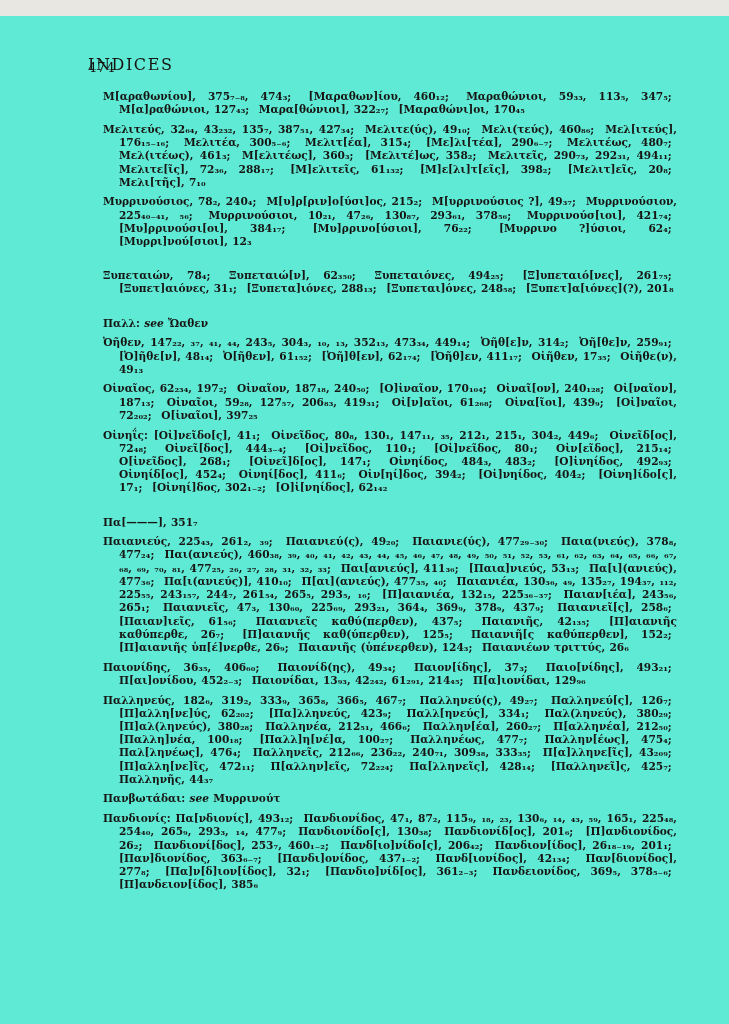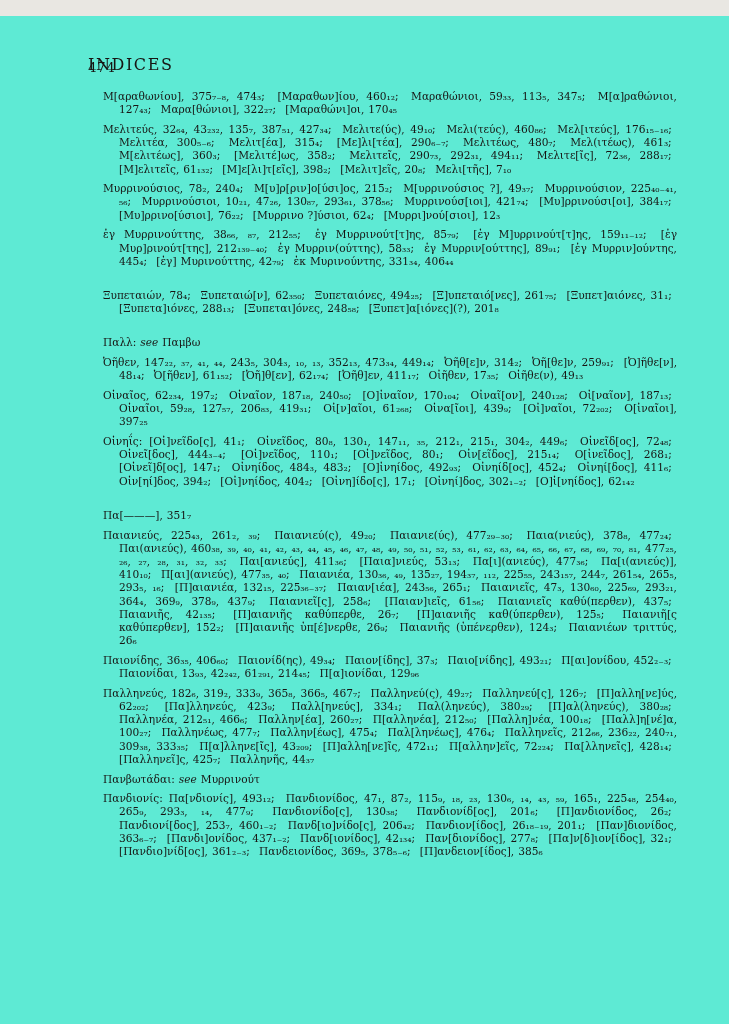--- a/index.html
+++ b/index.html
@@ -27,39 +27,39 @@
     font-size: 16px;
     letter-spacing: 1.6px;
   }
   .entries { padding-left: 15px; }
   p.entry {
     margin: 6.5px 0 0 0;
     padding-left: 16px;
     text-indent: -16px;
     text-align: justify;
     word-spacing: 0.6px;
+    font-weight: bold;
   }
   p.entry.section-break { margin-top: 21px; }
   .see-word { font-style: italic; }
 </style>
 </head>
 <body>
 
 <div class="page">
   <div class="page-header">
     <span class="page-number">474</span>
     <div class="running-title">INDICES</div>
   </div>
   <div class="entries">
       <p class="entry">Μ[αραθωνίου], 375₇₋₈, 474₃;  [Μαραθων]ίου, 460₁₂;  Μαραθώνιοι, 59₃₃, 113₅, 347₅;  Μ[α]ραθώνιοι, 127₄₃;  Μαρα[θώνιοι], 322₂₇;  [Μαραθώνι]οι, 170₄₅</p>
       <p class="entry">Μελιτεύς, 32₆₄, 43₂₃₂, 135₇, 387₅₁, 427₃₄;  Μελιτε(ύς), 49₁₀;  Μελι(τεύς), 460₈₆;  Μελ[ιτεύς], 176₁₅₋₁₆;  Μελιτέα, 300₅₋₆;  Μελιτ[έα], 315₄;  [Με]λι[τέα], 290₆₋₇;  Μελιτέως, 480₇;  Μελ(ιτέως), 461₃;  Μ[ελιτέως], 360₃;  [Μελιτέ]ως, 358₂;  Μελιτεῖς, 290₇₃, 292₃₁, 494₁₁;  Μελιτε[ῖς], 72₃₆, 288₁₇;  [Μ]ελιτεῖς, 61₁₃₂;  [Μ]ε[λι]τ[εῖς], 398₂;  [Μελιτ]εῖς, 20₈;  Μελι[τῆς], 7₁₀</p>
       <p class="entry">Μυρρινούσιος, 78₂, 240₄;  Μ[υ]ρ[ριν]ο[ύσι]ος, 215₂;  Μ[υρρινούσιος ?], 49₃₇;  Μυρρινούσιον, 225₄₀₋₄₁, ₅₆;  Μυρρινούσιοι, 10₂₁, 47₂₆, 130₈₇, 293₆₁, 378₅₆;  Μυρρινούσ[ιοι], 421₇₄;  [Μυ]ρρινούσι[οι], 384₁₇;  [Μυ]ρρινο[ύσιοι], 76₂₂;  [Μυρρινο ?]ύσιοι, 62₄;  [Μυρρι]νού[σιοι], 12₃</p>
-      <p class="entry">ἐγ Μυρρινούττης, 38₆₆, ₈₇, 212₅₅;  ἐγ Μυρρινούτ[τ]ης, 85₇₉;  [ἐγ Μ]υρρινούτ[τ]ης, 159₁₁₋₁₂;  [ἐγ Μυρ]ρινούτ[της], 212₁₃₉₋₄₀;  ἐγ Μυρριν(ούττης), 58₃₃;  ἐγ Μυρριν[ούττης], 89₉₁;  [ἐγ Μυρριν]ούντης, 445₄;  [ἐγ] Μυρινούττης, 42₇₉;  ἐκ Μυρινούντης, 331₃₄, 406₄₄</p>
       <p class="entry section-break">Ξυπεταιών, 78₄;  Ξυπεταιώ[ν], 62₃₅₀;  Ξυπεταιόνες, 494₂₅;  [Ξ]υπεταιό[νες], 261₇₅;  [Ξυπετ]αιόνες, 31₁;  [Ξυπετα]ιόνες, 288₁₃;  [Ξυπεται]όνες, 248₅₈;  [Ξυπετ]α[ιόνες](?), 201₈</p>
-      <p class="entry section-break"><span>Παλλ:</span> <span class="see-word">see</span> <span>Παμβω</span></p>
+      <p class="entry section-break"><span>Παλλ:</span> <span class="see-word">see</span> <span>Ὤαθεν</span></p>
       <p class="entry">Ὀῆθεν, 147₂₂, ₃₇, ₄₁, ₄₄, 243₅, 304₃, ₁₀, ₁₃, 352₁₃, 473₃₄, 449₁₄;  Ὀῆθ[ε]ν, 314₂;  Ὀῆ[θε]ν, 259₉₁;  [Ὀ]ῆθε[ν], 48₁₄;  Ὀ[ῆθεν], 61₁₅₂;  [Ὀῆ]θ[εν], 62₁₇₄;  [Ὀῆθ]εν, 411₁₇;  Οἰῆθεν, 17₃₅;  Οἰῆθε(ν), 49₁₃</p>
       <p class="entry">Οἰναῖος, 62₂₃₄, 197₂;  Οἰναῖον, 187₁₈, 240₅₀;  [Ο]ἰναῖον, 170₁₀₄;  Οἰναῖ[ον], 240₁₂₈;  Οἰ[ναῖον], 187₁₃;  Οἰναῖοι, 59₂₈, 127₅₇, 206₈₃, 419₃₁;  Οἰ[ν]αῖοι, 61₂₆₈;  Οἰνα[ῖοι], 439₉;  [Οἰ]ναῖοι, 72₂₀₂;  Ο[ἰναῖοι], 397₂₅</p>
       <p class="entry">Οἰνηΐς: [Οἰ]νεῖδο[ς], 41₁;  Οἰνεῖδος, 80₈, 130₁, 147₁₁, ₃₅, 212₁, 215₁, 304₂, 449₆;  Οἰνεῖδ[ος], 72₄₈;  Οἰνεῖ[δος], 444₃₋₄;  [Οἰ]νεῖδος, 110₁;  [Οἰ]νεῖδος, 80₁;  Οἰν[εῖδος], 215₁₄;  Ο[ἰνεῖδος], 268₁;  [Οἰνεῖ]δ[ος], 147₁;  Οἰνηίδος, 484₃, 483₂;  [Ο]ἰνηίδος, 492₉₃;  Οἰνηίδ[ος], 452₄;  Οἰνηί[δος], 411₆;  Οἰν[ηί]δος, 394₂;  [Οἰ]νηίδος, 404₂;  [Οἰνη]ίδο[ς], 17₁;  [Οἰνηί]δος, 302₁₋₂;  [Ο]ἰ[νηίδος], 62₁₄₂</p>
       <p class="entry section-break">Πα[———], 351₇</p>
       <p class="entry">Παιανιεύς, 225₄₃, 261₂, ₃₉;  Παιανιεύ(ς), 49₂₀;  Παιανιε(ύς), 477₂₉₋₃₀;  Παια(νιεύς), 378₈, 477₂₄;  Παι(ανιεύς), 460₃₈, ₃₉, ₄₀, ₄₁, ₄₂, ₄₃, ₄₄, ₄₅, ₄₆, ₄₇, ₄₈, ₄₉, ₅₀, ₅₁, ₅₂, ₅₃, ₆₁, ₆₂, ₆₃, ₆₄, ₆₅, ₆₆, ₆₇, ₆₈, ₆₉, ₇₀, ₈₁, 477₂₅, ₂₆, ₂₇, ₂₈, ₃₁, ₃₂, ₃₃;  Παι[ανιεύς], 411₃₆;  [Παια]νιεύς, 53₁₃;  Πα[ι](ανιεύς), 477₃₆;  Πα[ι(ανιεύς)], 410₁₀;  Π[αι](ανιεύς), 477₃₅, ₄₀;  Παιανιέα, 130₃₆, ₄₉, 135₂₇, 194₃₇, ₁₁₂, 225₅₅, 243₁₅₇, 244₇, 261₅₄, 265₅, 293₅, ₁₆;  [Π]αιανιέα, 132₁₅, 225₃₆₋₃₇;  Παιαν[ιέα], 243₅₆, 265₁;  Παιανιεῖς, 47₃, 130₆₀, 225₆₉, 293₂₁, 364₄, 369₉, 378₉, 437₉;  Παιανιεῖ[ς], 258₆;  [Παιαν]ιεῖς, 61₅₆;  Παιανιεῖς καθύ(περθεν), 437₅;  Παιανιῆς, 42₁₃₅;  [Π]αιανιῆς καθύπερθε, 26₇;  [Π]αιανιῆς καθ(ύπερθεν), 125₅;  Παιανιῆ[ς καθύπερθεν], 152₂;  [Π]αιανιῆς ὑπ[έ]νερθε, 26₉;  Παιανιῆς (ὑπένερθεν), 124₃;  Παιανιέων τριττύς, 26₆</p>
       <p class="entry">Παιονίδης, 36₃₅, 406₆₀;  Παιονίδ(ης), 49₃₄;  Παιον[ίδης], 37₃;  Παιο[νίδης], 493₂₁;  Π[αι]ονίδου, 452₂₋₃;  Παιονίδαι, 13₉₃, 42₂₄₂, 61₂₉₁, 214₄₅;  Π[α]ιονίδαι, 129₉₆</p>
       <p class="entry">Παλληνεύς, 182₆, 319₂, 333₉, 365₈, 366₅, 467₇;  Παλληνεύ(ς), 49₂₇;  Παλληνεύ[ς], 126₇;  [Π]αλλη[νε]ύς, 62₂₀₂;  [Πα]λληνεύς, 423₉;  Παλλ[ηνεύς], 334₁;  Παλ(ληνεύς), 380₂₉;  [Π]αλ(ληνεύς), 380₂₈;  Παλληνέα, 212₅₁, 466₆;  Παλλην[έα], 260₂₇;  Π[αλληνέα], 212₅₀;  [Παλλη]νέα, 100₁₈;  [Παλλ]η[νέ]α, 100₂₇;  Παλληνέως, 477₇;  Παλλην[έως], 475₄;  Παλ[ληνέως], 476₄;  Παλληνεῖς, 212₆₆, 236₂₂, 240₇₁, 309₃₈, 333₃₅;  Π[α]λληνε[ῖς], 43₂₀₉;  [Π]αλλη[νε]ῖς, 472₁₁;  Π[αλλην]εῖς, 72₂₂₄;  Πα[λληνεῖς], 428₁₄;  [Παλληνεῖ]ς, 425₇;  Παλληνῆς, 44₃₇</p>
       <p class="entry"><span>Πανβωτάδαι:</span> <span class="see-word">see</span> <span>Μυρρινούτ</span></p>
       <p class="entry">Πανδιονίς: Πα[νδιονίς], 493₁₂;  Πανδιονίδος, 47₁, 87₂, 115₉, ₁₈, ₂₃, 130₆, ₁₄, ₄₃, ₅₉, 165₁, 225₄₈, 254₄₀, 265₉, 293₃, ₁₄, 477₉;  Πανδιονίδο[ς], 130₃₈;  Πανδιονίδ[ος], 201₆;  [Π]ανδιονίδος, 26₂;  Πανδιονί[δος], 253₇, 460₁₋₂;  Πανδ[ιο]νίδο[ς], 206₄₂;  Πανδιον[ίδος], 26₁₈₋₁₉, 201₁;  [Παν]διονίδος, 363₆₋₇;  [Πανδι]ονίδος, 437₁₋₂;  Πανδ[ιονίδος], 42₁₃₄;  Παν[διονίδος], 277₈;  [Πα]ν[δ]ιον[ίδος], 32₁;  [Πανδιο]νίδ[ος], 361₂₋₃;  Πανδειονίδος, 369₅, 378₅₋₆;  [Π]ανδειον[ίδος], 385₆</p>
     </div>

